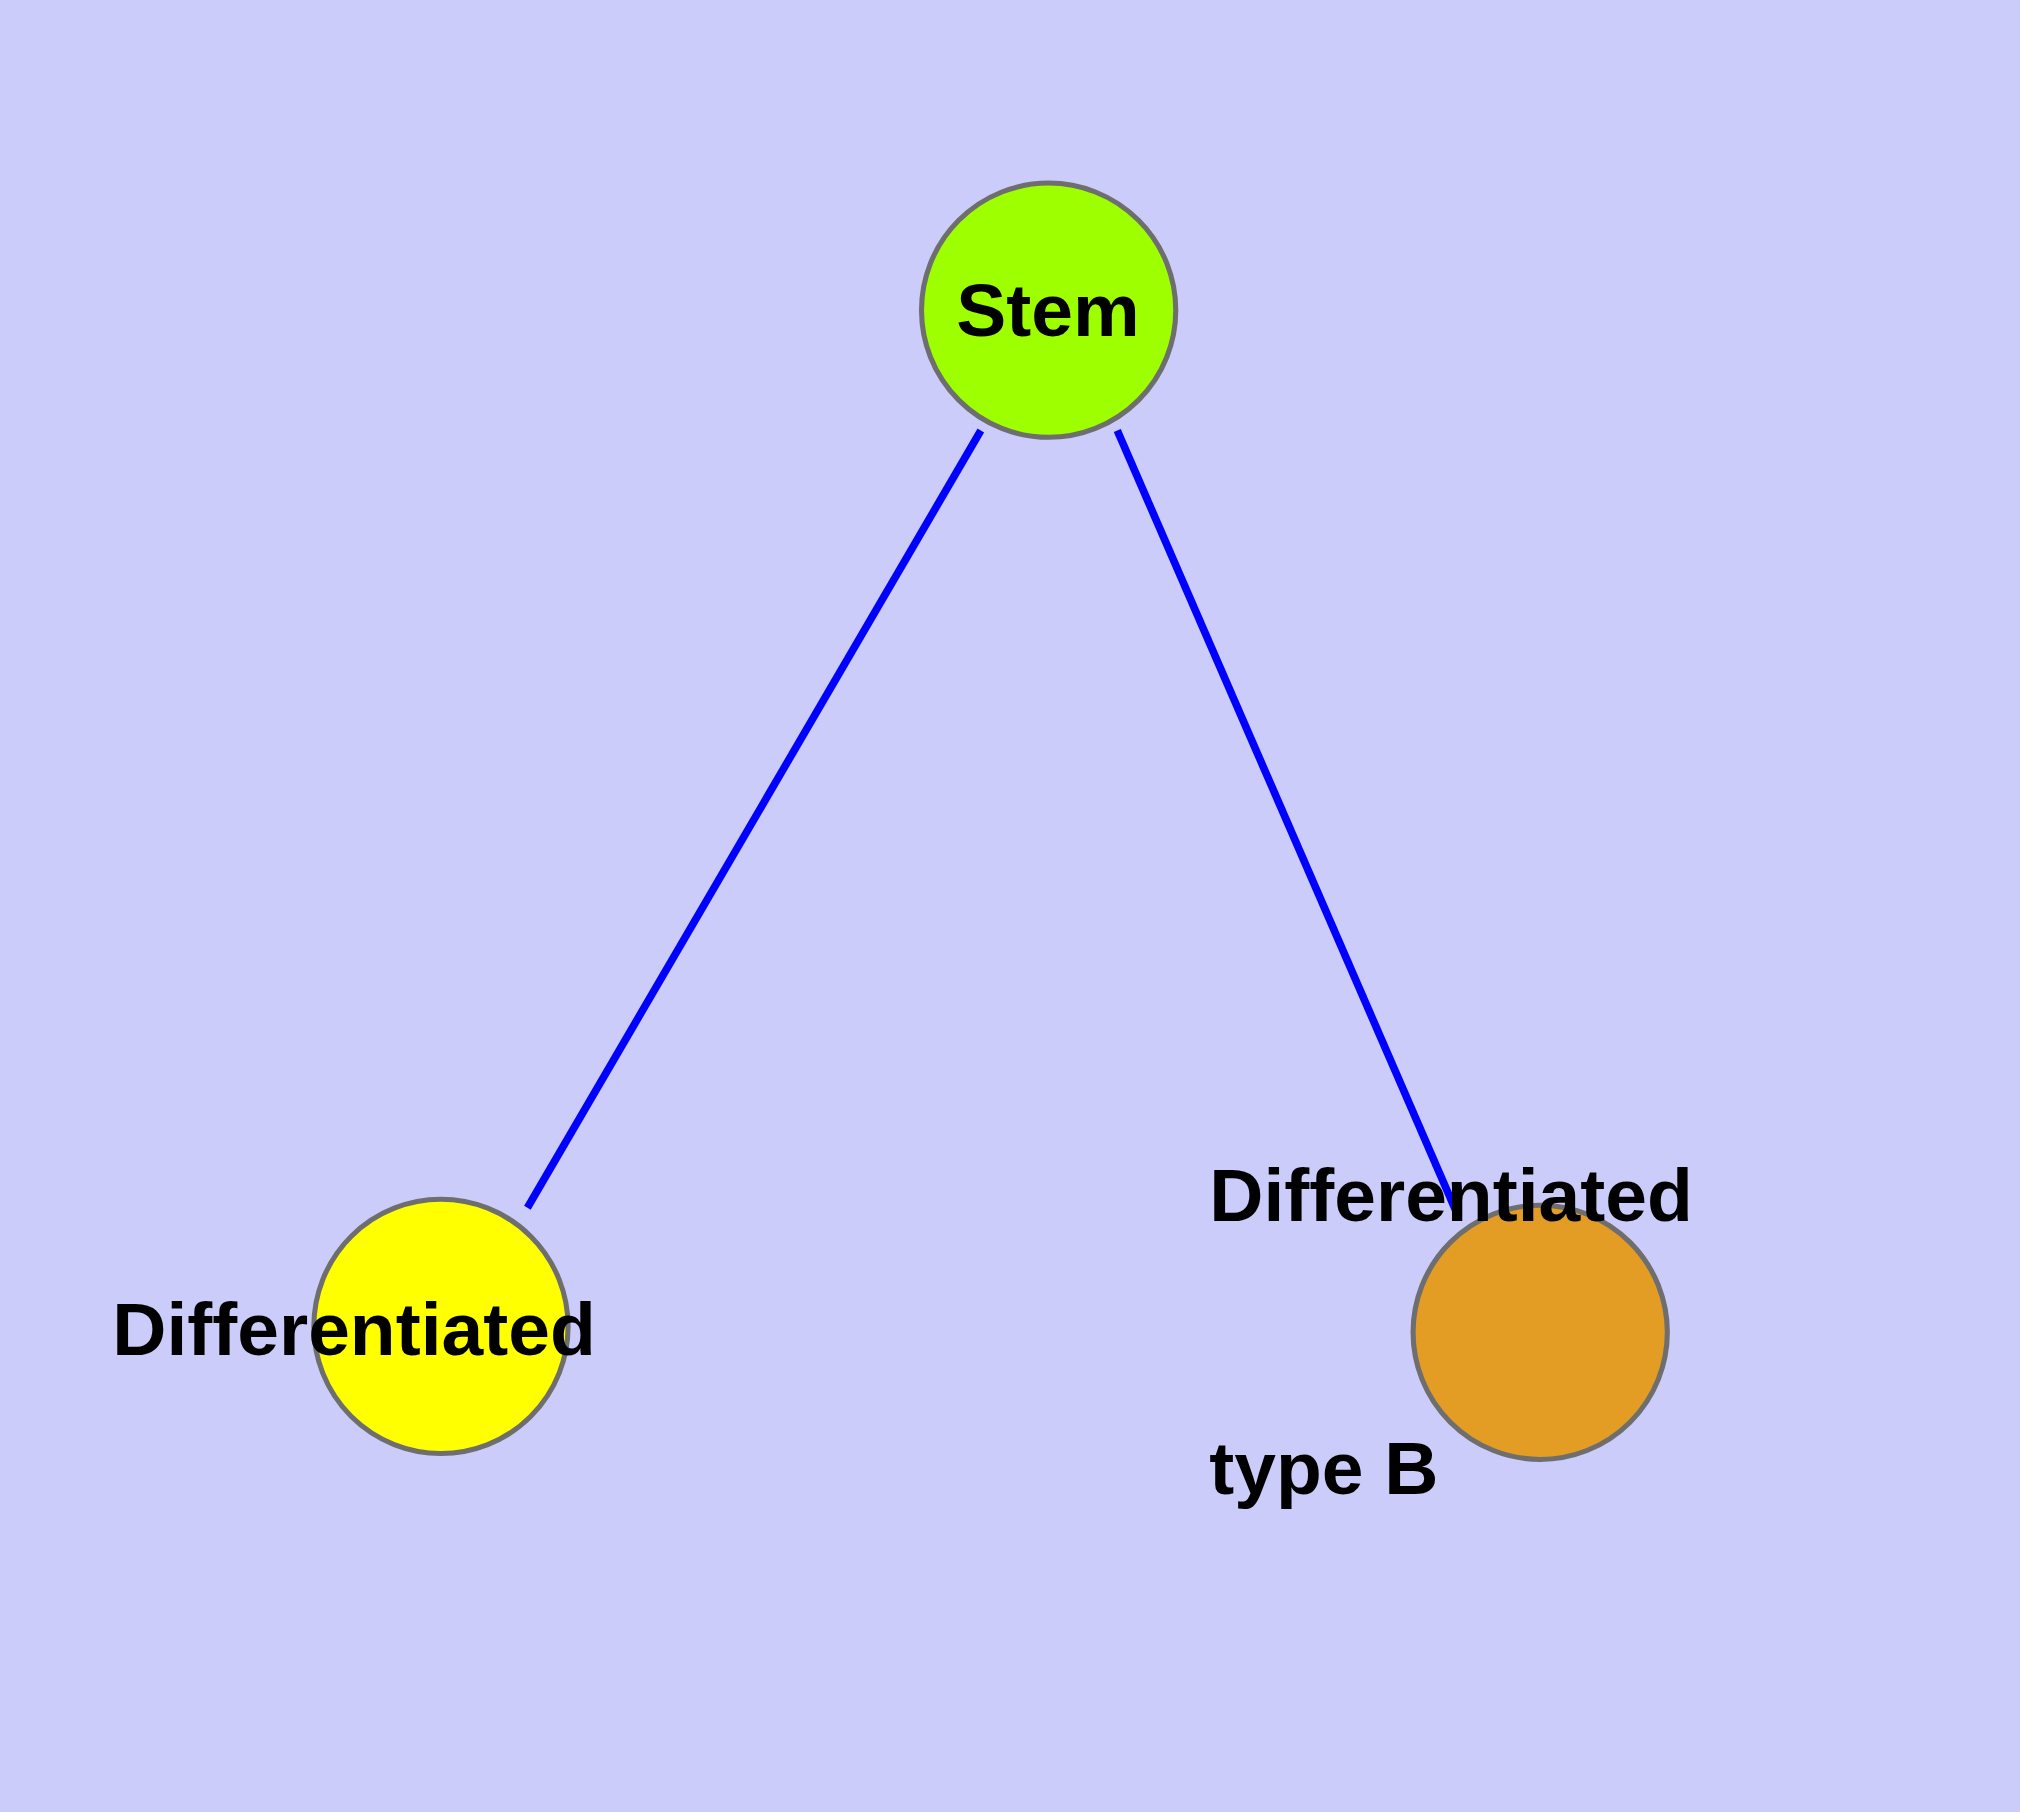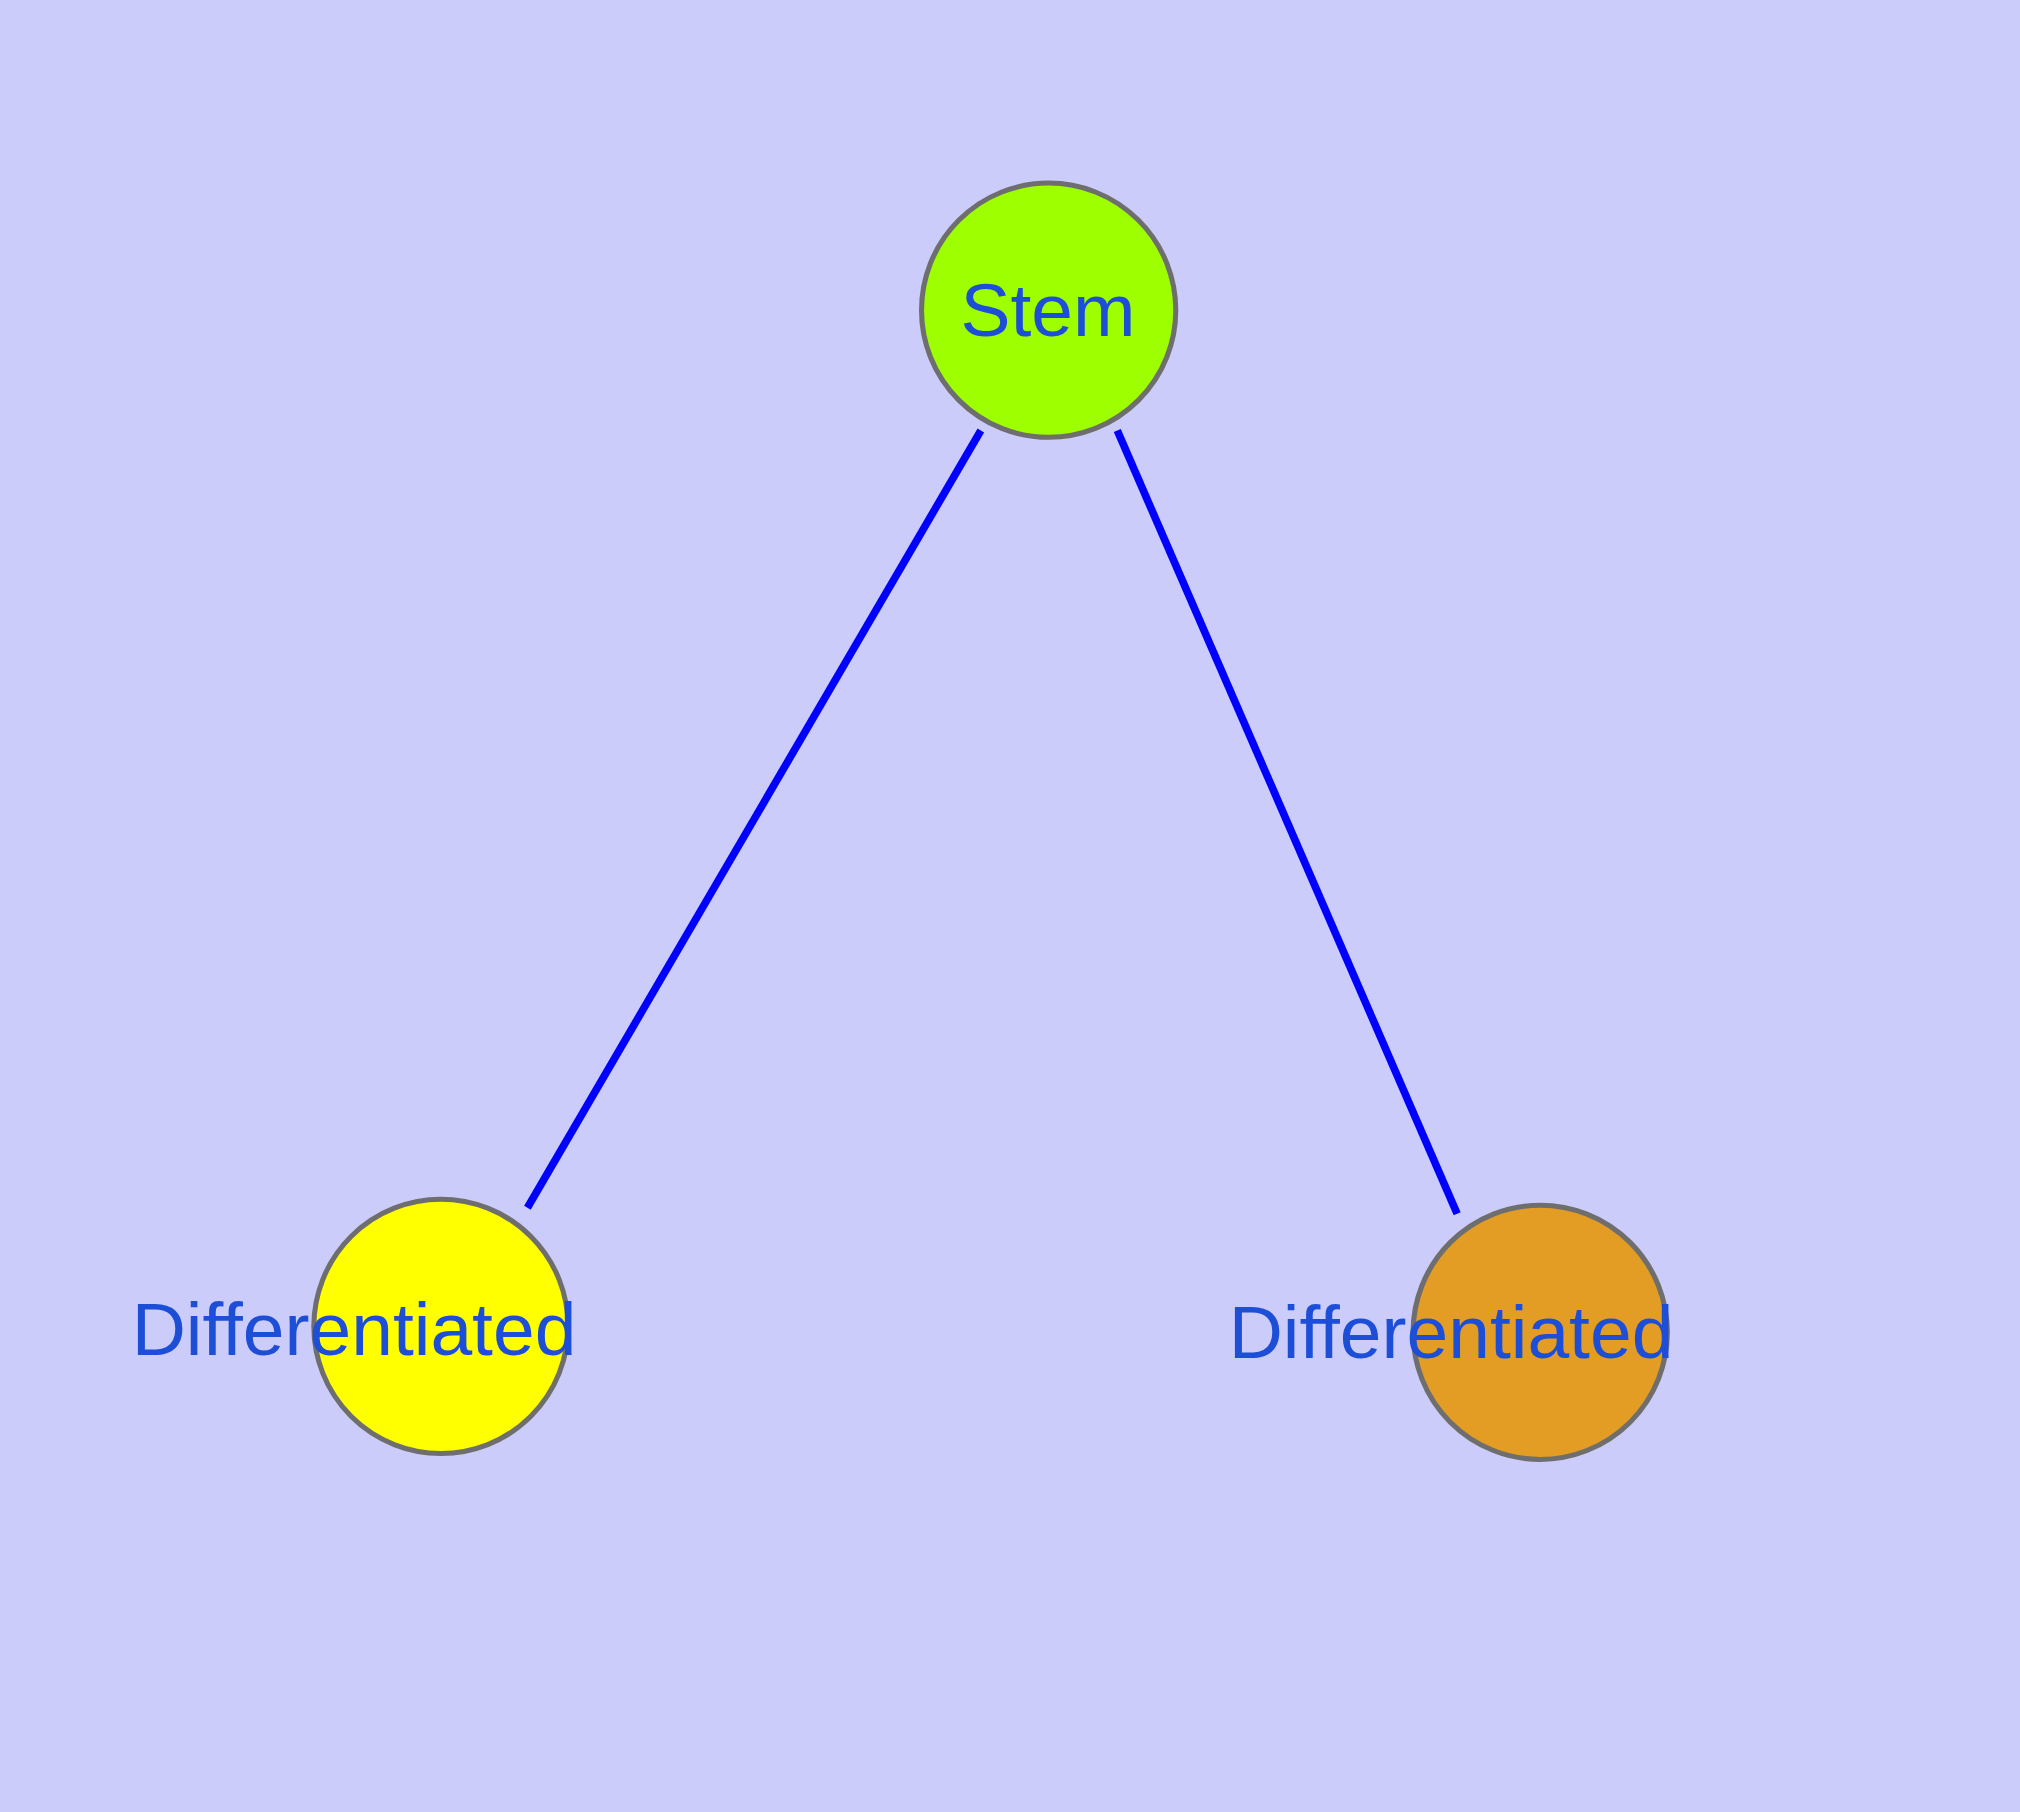--- a/index.html
+++ b/index.html
@@ -21,24 +21,24 @@
   #graph-svg {
     position: absolute;
     left: 0;
     top: 0;
     width: 2021px;
     height: 1812px;
   }
   .node-label {
     position: absolute;
     font-family: "Liberation Sans", sans-serif;
-    font-weight: normal;
+    font-weight: bold;
     font-size: 75px;
     line-height: 91px;
-    color: #1d4ed8;
+    color: #000000;
     white-space: pre;
     letter-spacing: 0px;
     transform: translate(-50%, -50%);
     pointer-events: none;
   }
   .node-label .lbl-line { display: block; }
 </style>
 </head>
 <body>
 
@@ -59,16 +59,17 @@
   <div class="node-label" style="left: 1048px; top: 310px;">
     <span class="lbl-line">Stem</span>
   </div>
 
   <div class="node-label" style="left: 354px; top: 1329px;">
     <span class="lbl-line">Differentiated</span>
   </div>
 
   <div class="node-label" style="left: 1451px; top: 1332px;">
     <span class="lbl-line">Differentiated</span>
+    <span class="lbl-line">type B</span>
   </div>
 
 </div>
 
 
 </body></html>

